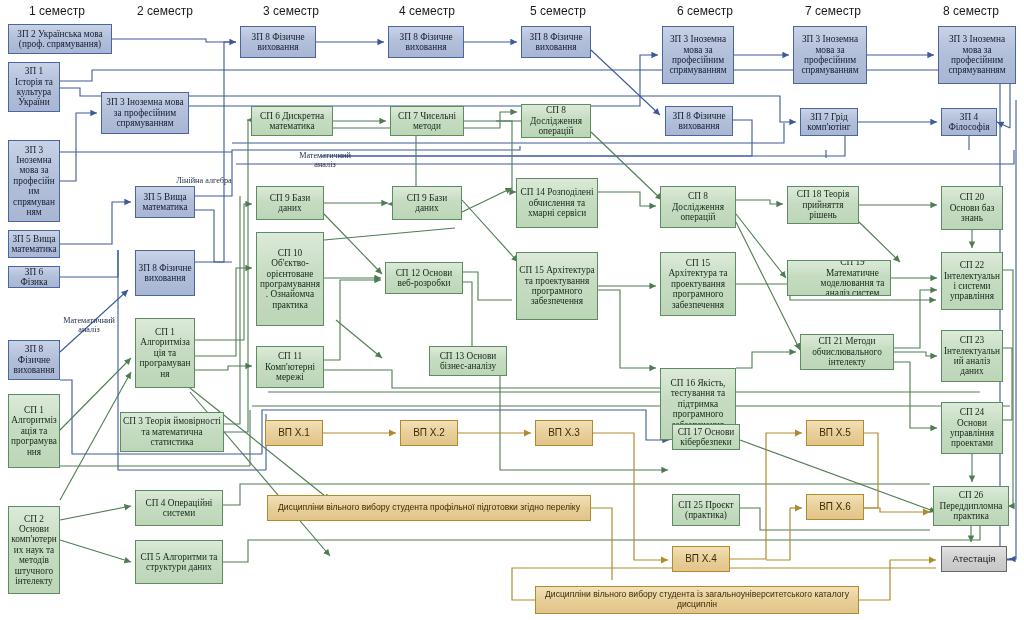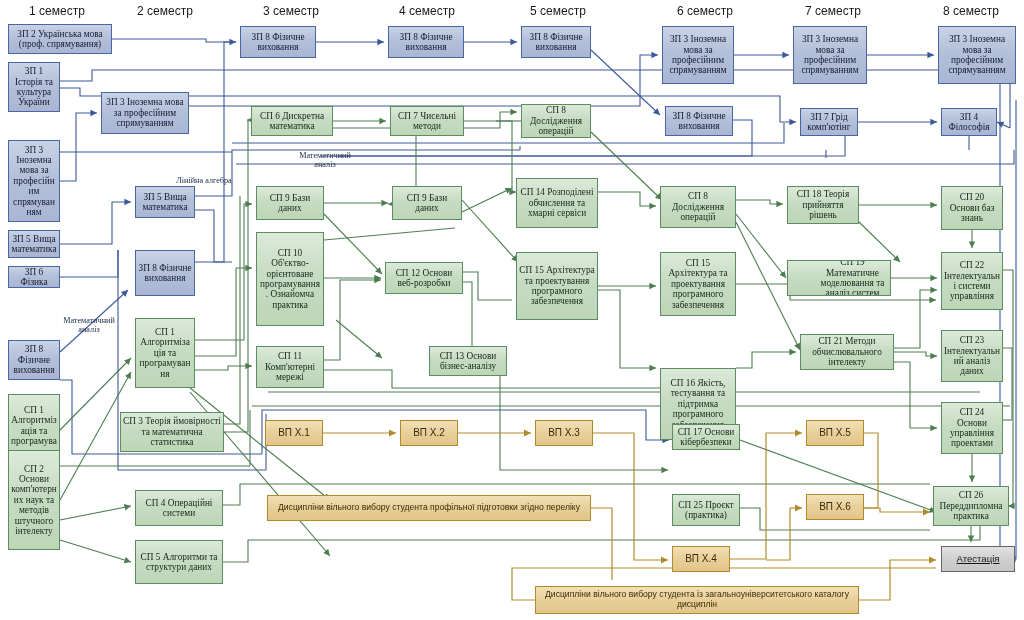--- a/index.html
+++ b/index.html
@@ -291,21 +291,21 @@
       </div>
       <div class="node n-blue" style="left: 8px; top: 266px; width: 52px; height: 22px;">
         <span>ЗП 6 Фізика</span>
       </div>
       <div class="node n-blue" style="left: 8px; top: 340px; width: 52px; height: 40px;">
         <span>ЗП 8 Фізичне виховання</span>
       </div>
       <div class="node n-green" style="left: 8px; top: 394px; width: 52px; height: 74px;">
         <span>СП 1 Алгоритмізація та програмування</span>
       </div>
-      <div class="node n-green" style="left: 8px; top: 450px; width: 52px; height: 100px;">
+      <div class="node n-green" style="left: 8px; top: 506px; width: 52px; height: 88px;">
         <span>СП 2 Основи комп'ютерних наук та методів штучного інтелекту</span>
       </div>
       <div class="node n-blue" style="left: 101px; top: 92px; width: 88px; height: 42px;">
         <span>ЗП 3 Іноземна мова за професійним спрямуванням</span>
       </div>
       <div class="node n-blue" style="left: 135px; top: 186px; width: 60px; height: 32px;">
         <span>ЗП 5 Вища математика</span>
       </div>
       <div class="node n-blue" style="left: 135px; top: 250px; width: 60px; height: 46px;">
         <span>ЗП 8 Фізичне виховання</span>
@@ -435,20 +435,20 @@
       </div>
       <div class="node n-green" style="left: 941px; top: 330px; width: 62px; height: 52px;">
         <span>СП 23 Інтелектуальний аналіз даних</span>
       </div>
       <div class="node n-green" style="left: 941px; top: 402px; width: 62px; height: 52px;">
         <span>СП 24 Основи управління проектами</span>
       </div>
       <div class="node n-green" style="left: 933px; top: 486px; width: 76px; height: 40px;">
         <span>СП 26 Переддипломна практика</span>
       </div>
-      <div class="node n-gray" style="left: 941px; top: 546px; width: 74px; height: 26px; text-decoration: underline;">
+      <div class="node n-gray" style="left: 941px; top: 546px; width: 66px; height: 26px;">
         <span>Атестація</span>
       </div>
       <div class="node n-gold wide" style="left: 535px; top: 586px; width: 324px; height: 28px;">
         <span>Дисципліни вільного вибору студента із загальноуніверситетського каталогу дисциплін</span>
       </div>
     </div>
 </div>
 
 </body></html>

